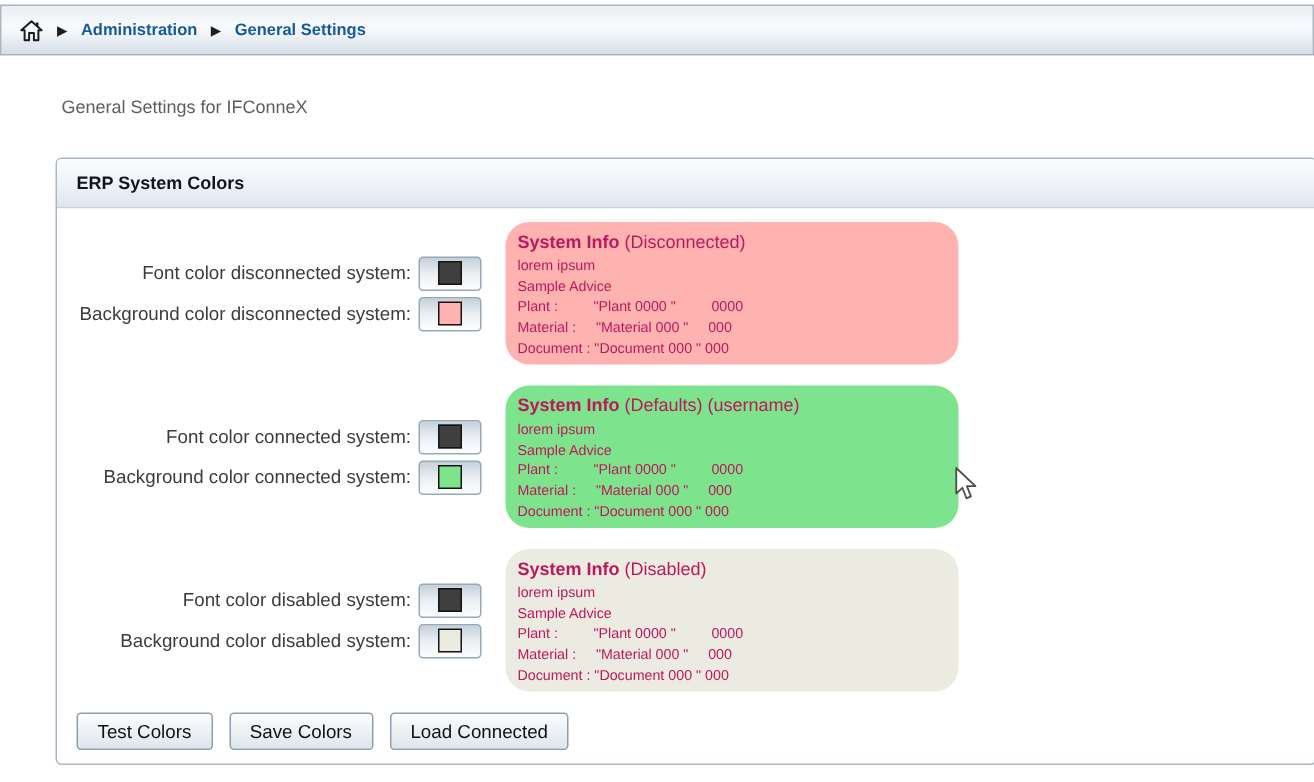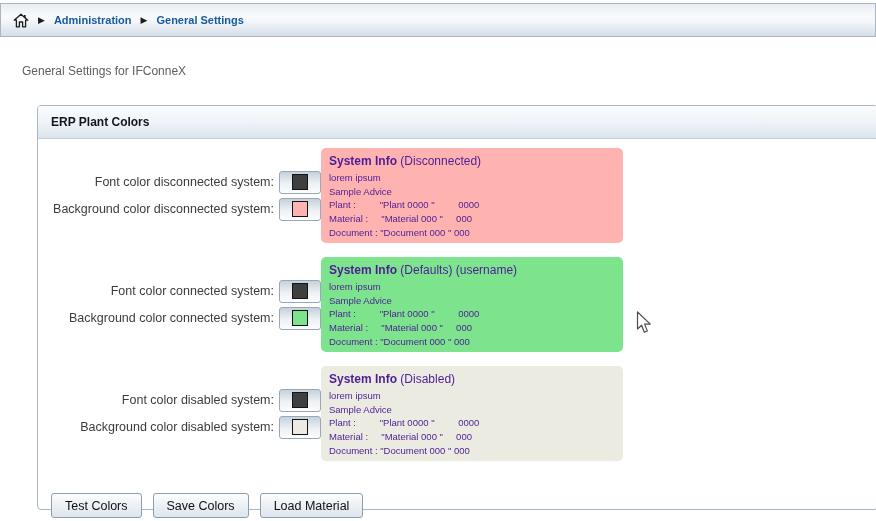--- a/index.html
+++ b/index.html
@@ -14,21 +14,21 @@
     position:absolute; top:3px; left:0; width:876px; height:34px;
     border:1px solid #aab5c1;
     background:linear-gradient(180deg,#e9eef3 0%,#f8fafc 40%,#f3f6fa 55%,#d5dde7 100%);
     display:flex; align-items:center; padding-left:12px;
   }
   .crumb-sep { font-size:9px; color:#1c1c1c; margin:0 9px; line-height:1; }
   .crumb-link { font-size:11px; font-weight:bold; color:#15599f; cursor:pointer; }
   .home-btn { display:flex; align-items:center; cursor:pointer; }
 
   
-  .subtitle { position:absolute; top:64px; left:22px; font-size:12px; color:#5e5e5e; }
+  .subtitle { position:absolute; top:64px; left:41px; font-size:12px; color:#5e5e5e; }
 
   
   .panel {
     position:absolute; top:105px; left:37px; width:841px; height:405px;
     border:1px solid #a9b7c5; border-radius:4px; background:#ffffff;
   }
   .panel-header {
     height:33px; border-bottom:1px solid #c6d0dc; border-radius:3px 3px 0 0;
     background:linear-gradient(180deg,#fbfcfd 0%,#eef2f7 55%,#dde5ee 100%);
     display:flex; align-items:center; padding-left:13px;
@@ -43,34 +43,34 @@
   .ctl-label { font-size:12.5px; color:#3c3c3c; margin-right:5px;text-align:center; }
   .swatch-btn {
     width:42px; height:23px; border:1px solid #98a8b6; border-radius:3px;
     background:linear-gradient(180deg,#c6d1db 0%,#edf1f5 55%,#fcfdfe 100%);
     display:flex; align-items:center; justify-content:center; cursor:pointer;
   }
   .swatch { width:16px; height:16px; border:1px solid #141414; }
 
   
   .card {
-    width:302px; height:95px; border-radius:5px; margin-left:0;
-    padding:6px 0 0 8px; color:#4c1d95;
+    width:302px; height:95px; border-radius:16px; margin-left:16px;
+    padding:6px 0 0 8px; color:#be185d;
   }
   .card-title { font-size:12px; margin-bottom:3px; }
   .card-title b { font-weight:bold; }
   .card-line { font-size:9.5px; line-height:13.5px; }
   .card-data { font-size:9.5px; line-height:14px; white-space:pre; }
 
   
   .footer { display:flex; gap:11px; margin-top:14px; }
   .btn {
     height:25px; padding:0 13px; border:1px solid #8d9eae; border-radius:3px;
     background:linear-gradient(180deg,#fdfefe 0%,#eef2f6 45%,#dee5ed 100%);
-    font-family:"Liberation Sans", sans-serif; font-size:12.5px; color:#101010; cursor:pointer;margin-top:18px;
+    font-family:"Liberation Sans", sans-serif; font-size:12.5px; color:#101010; cursor:pointer;
   }
 
   .cursor { position:absolute; left:636px; top:311px; pointer-events:none; }
 </style>
 </head>
 <body>
 
 <div class="crumb-bar">
   <span class="home-btn">
     <svg width="16" height="15" viewBox="0 0 16 15">
@@ -81,21 +81,21 @@
   <span class="crumb-sep">▶</span>
   <span class="crumb-link">Administration</span>
   <span class="crumb-sep">▶</span>
   <span class="crumb-link">General Settings</span>
 </div>
 
 <div class="subtitle">General Settings for IFConneX</div>
 
 <div class="panel">
   <div class="panel-header">
-    <span class="panel-title">ERP Plant Colors</span>
+    <span class="panel-title">ERP System Colors</span>
   </div>
   <div class="panel-body">
 
     <div class="section">
       <div class="controls">
         <div class="ctl-row">
           <span class="ctl-label">Font color disconnected system:</span>
           <span class="swatch-btn">
             <span class="swatch" style="background-color: rgb(63, 63, 63);"></span>
           </span>
@@ -163,21 +163,21 @@
         <div class="card-line">Sample Advice</div>
         <div class="card-data">Plant :         "Plant 0000 "         0000</div>
         <div class="card-data">Material :     "Material 000 "     000</div>
         <div class="card-data">Document : "Document 000 " 000</div>
       </div>
     </div>
 
     <div class="footer">
       <button class="btn">Test Colors</button>
       <button class="btn">Save Colors</button>
-      <button class="btn">Load Material</button>
+      <button class="btn">Load Connected</button>
     </div>
 
   </div>
 </div>
 
 <div class="cursor">
   <svg width="17" height="24" viewBox="0 0 17 24">
     <path d="M1.5 1 L1.5 18 L5.6 14.2 L8.3 21.2 L11.3 19.9 L8.6 13.1 L14.3 13.1 Z" fill="#ffffff" stroke="#4d4d4d" stroke-width="1.2" stroke-linejoin="round"></path>
   </svg>
 </div>

